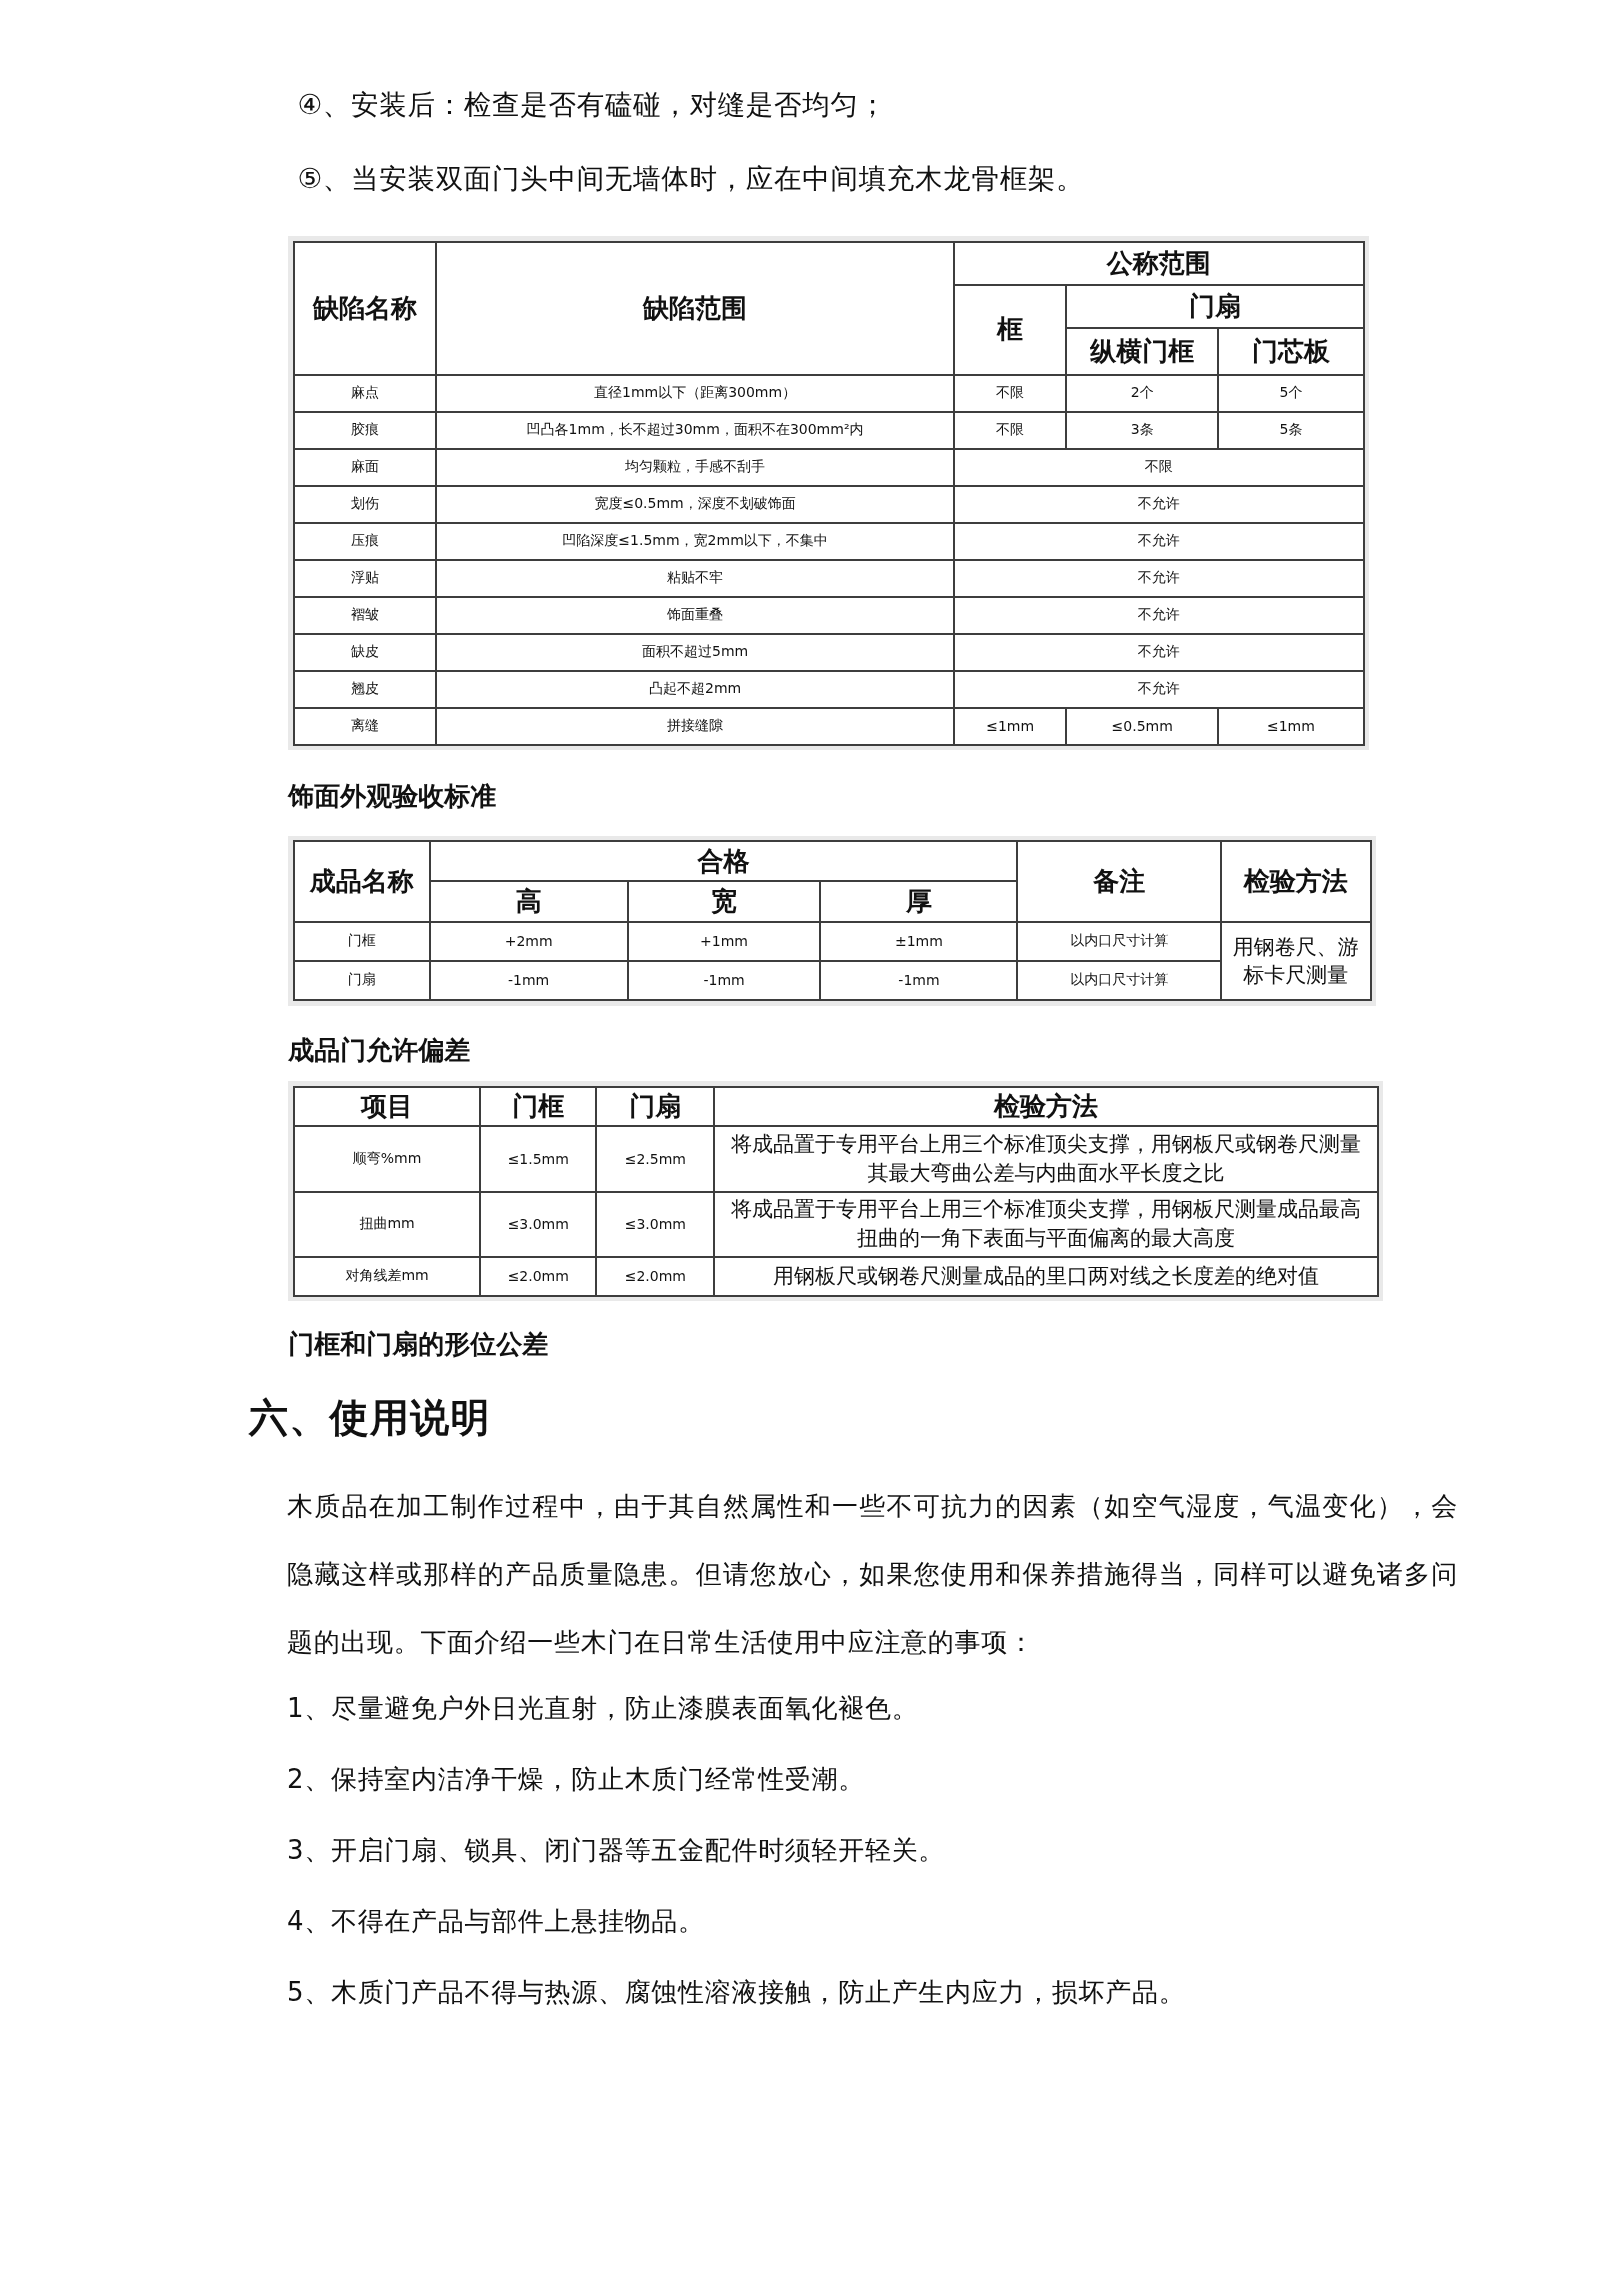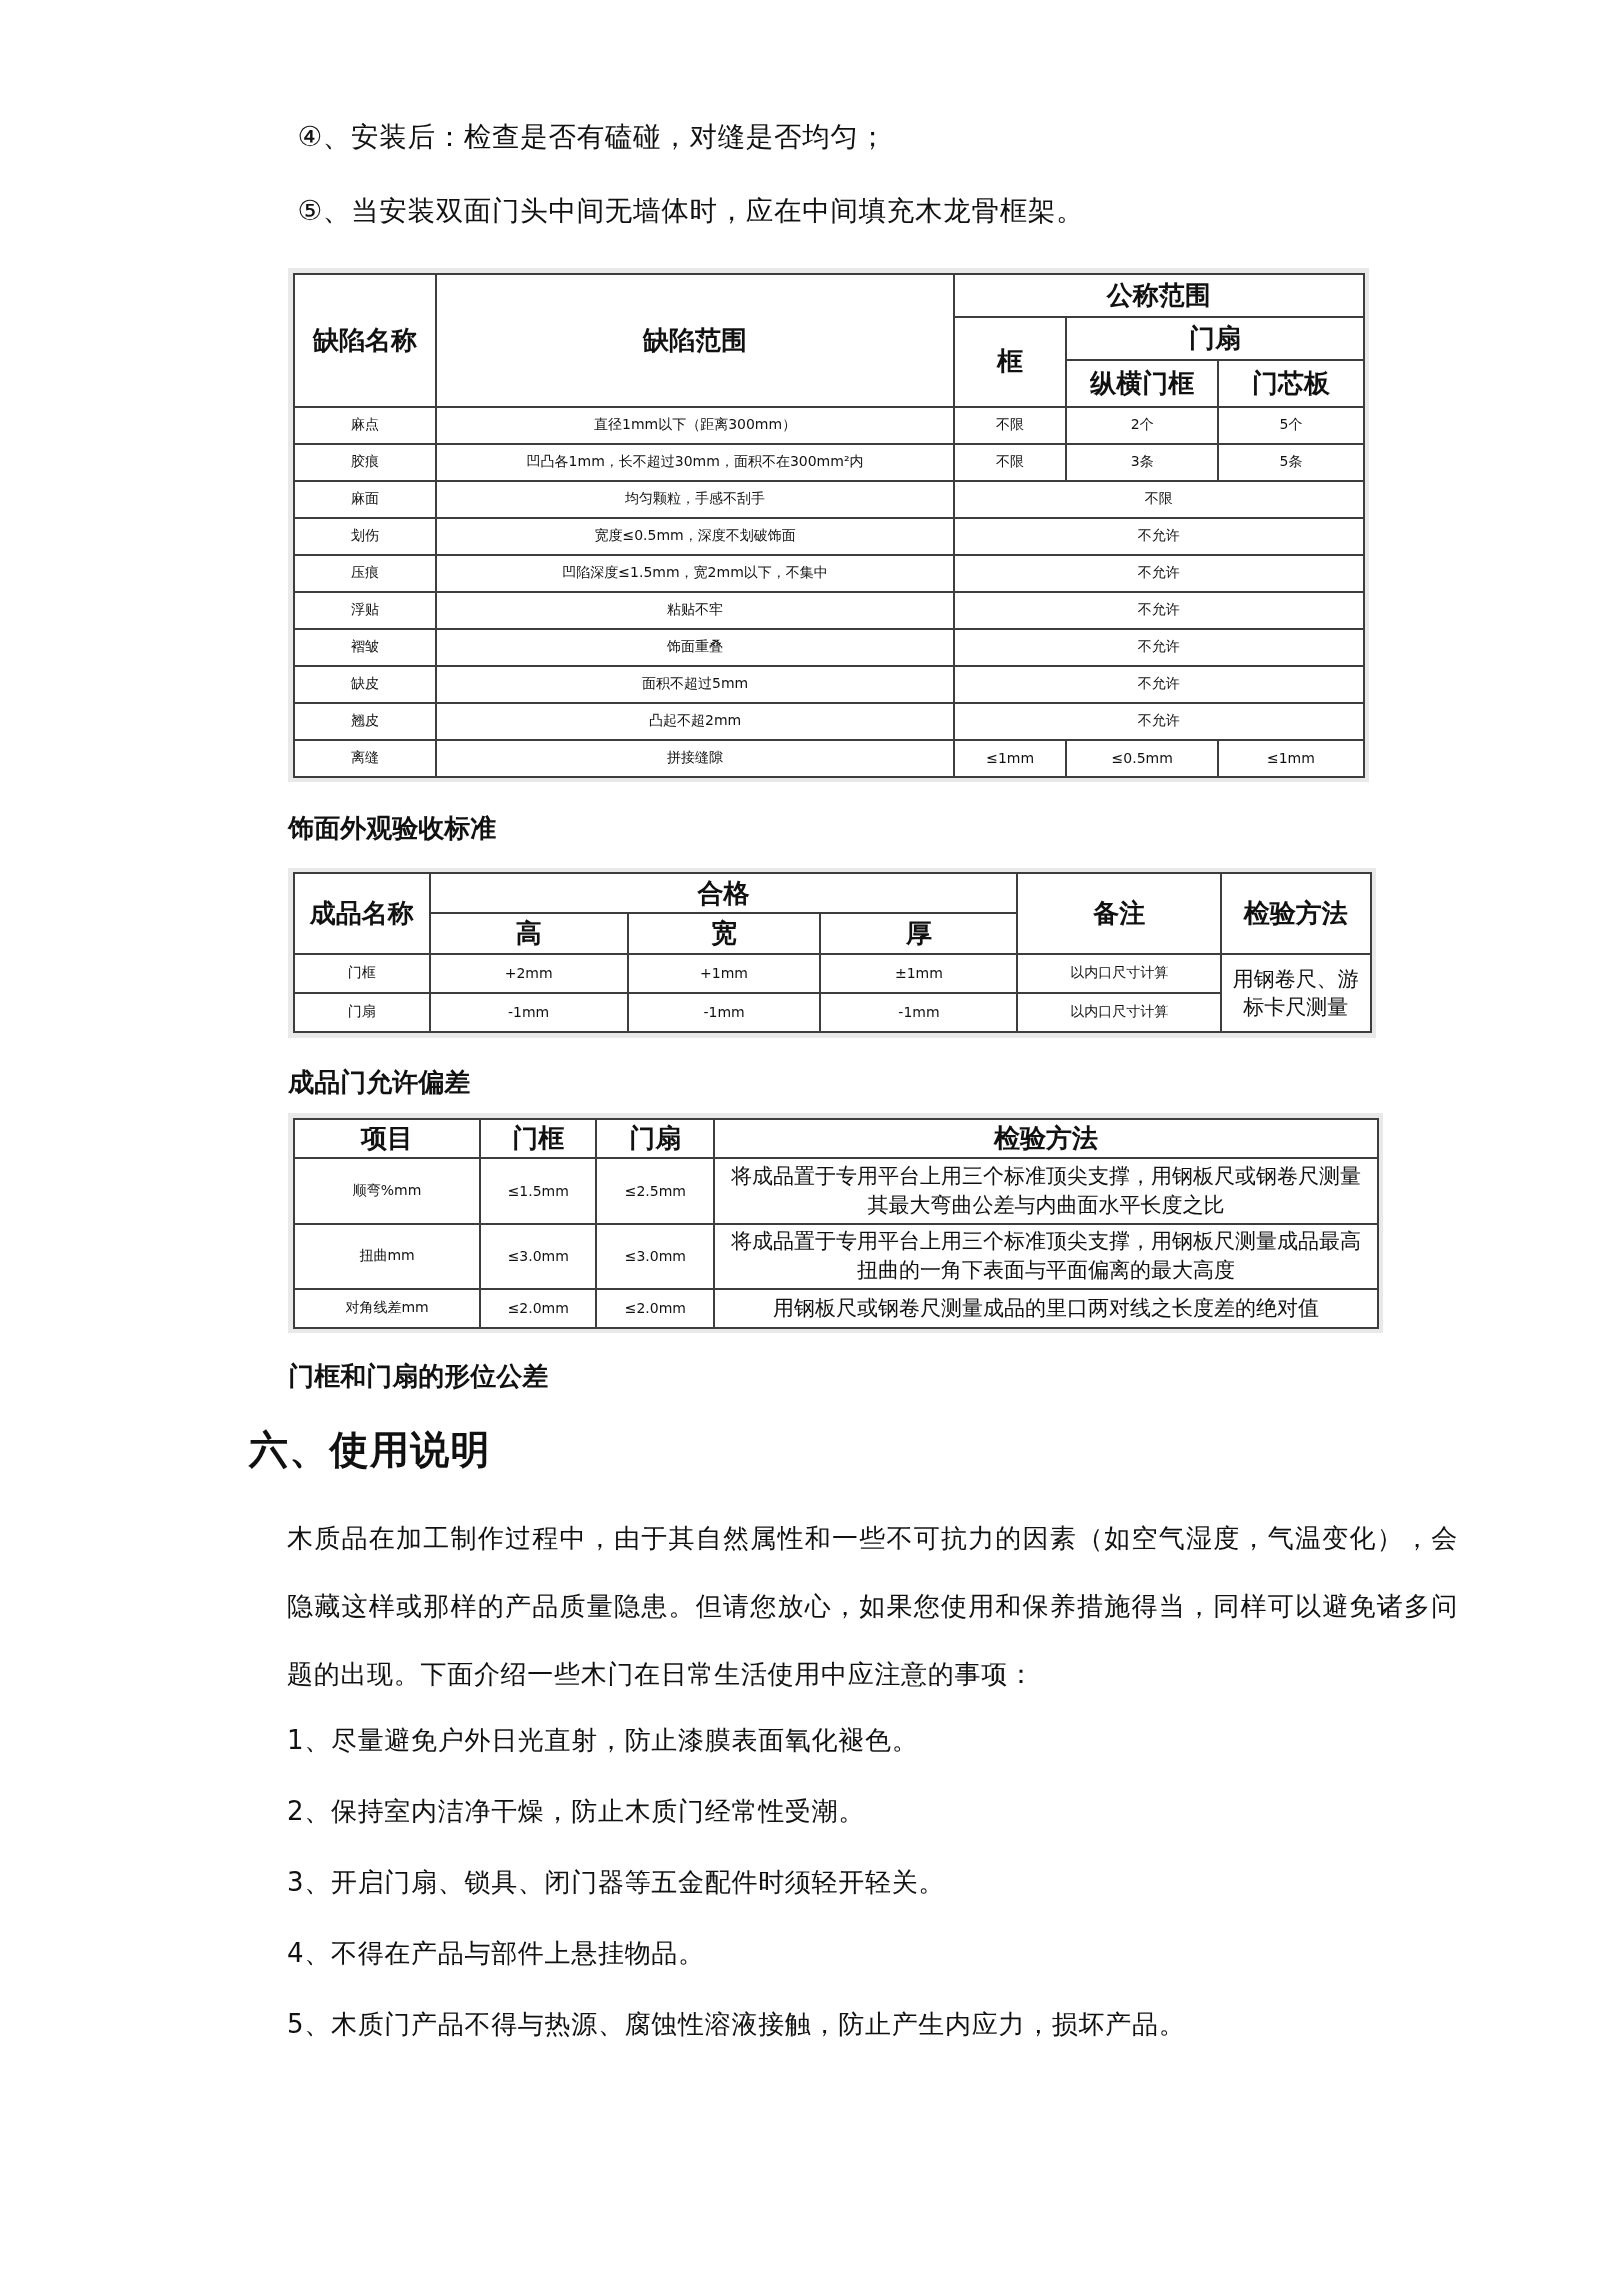--- a/index.html
+++ b/index.html
@@ -6,21 +6,21 @@
   body {
     width:1623px; height:2295px;
     font-family:"DejaVu Sans","Liberation Sans",sans-serif;
     color:#111111;
     position:relative;
     overflow:hidden;
   }
   .page {
     box-sizing:border-box;
     width:1606px; height:2295px;
-    padding:120px 166px 0 287px;
+    padding:88px 166px 0 287px;
   }
 
   
   .intro-line {
     font-size:27.5px; line-height:33px;
     margin:0 0 41px 10.5px;
     letter-spacing:0.7px;
     white-space:nowrap;
   }
   .intro-line:last-of-type { margin-bottom:31px; }

